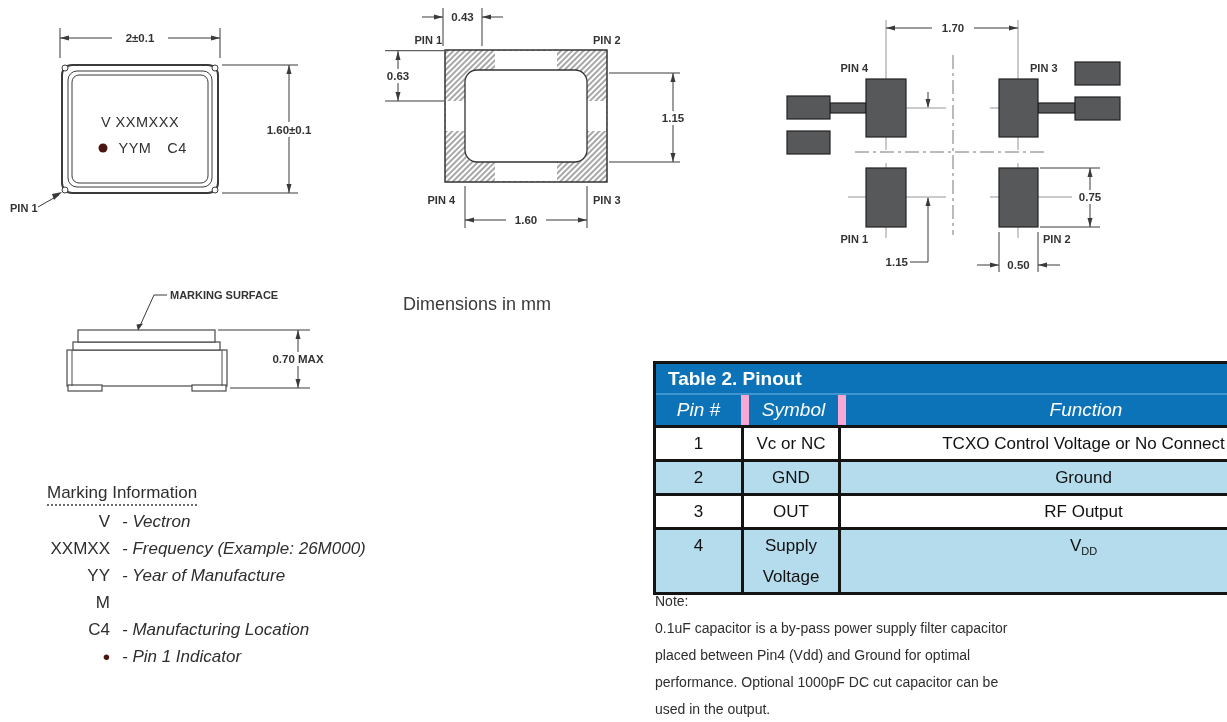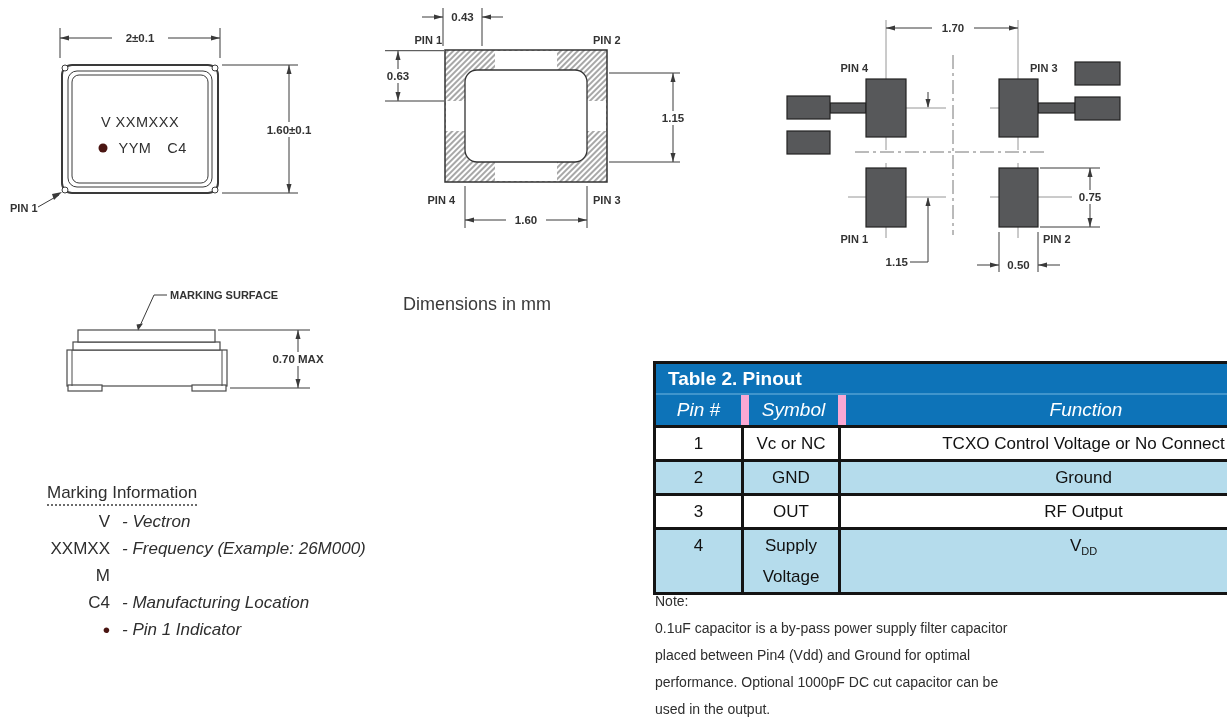--- a/index.html
+++ b/index.html
@@ -240,20 +240,24 @@
     <div><span class="mhead">Marking Information</span></div>
     <div class="mrow">
       <span class="mpre">V</span>
       <span class="mtxt">- Vectron</span>
     </div>
     <div class="mrow">
       <span class="mpre">XXMXX</span>
       <span class="mtxt">- Frequency (Example: 26M000)</span>
     </div>
     <div class="mrow">
+      <span class="mpre">YY</span>
+      <span class="mtxt">- Year of Manufacture</span>
+    </div>
+    <div class="mrow">
       <span class="mpre">M</span>
     </div>
     <div class="mrow">
       <span class="mpre">C4</span>
       <span class="mtxt">- Manufacturing Location</span>
     </div>
     <div class="mrow">
       <span class="mpre maroon-dot">•</span>
       <span class="mtxt">- Pin 1 Indicator</span>
     </div>

